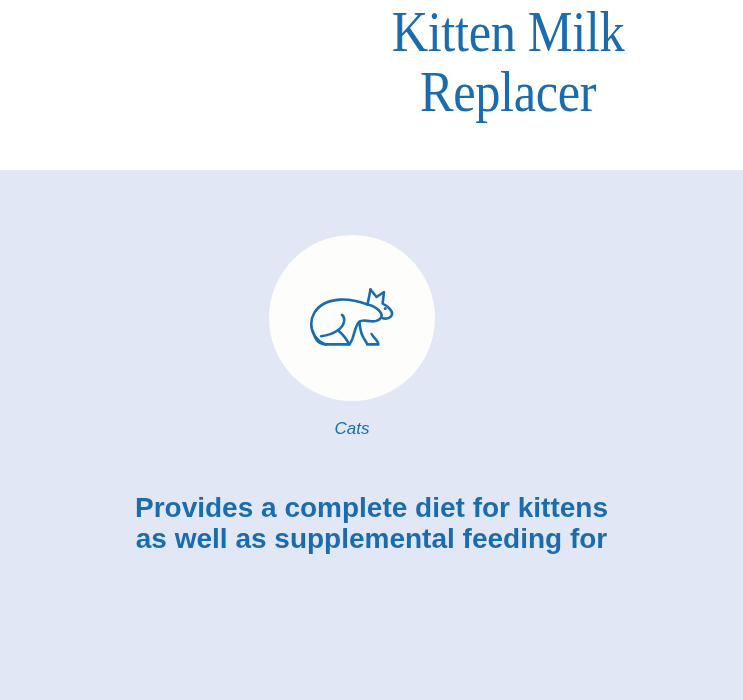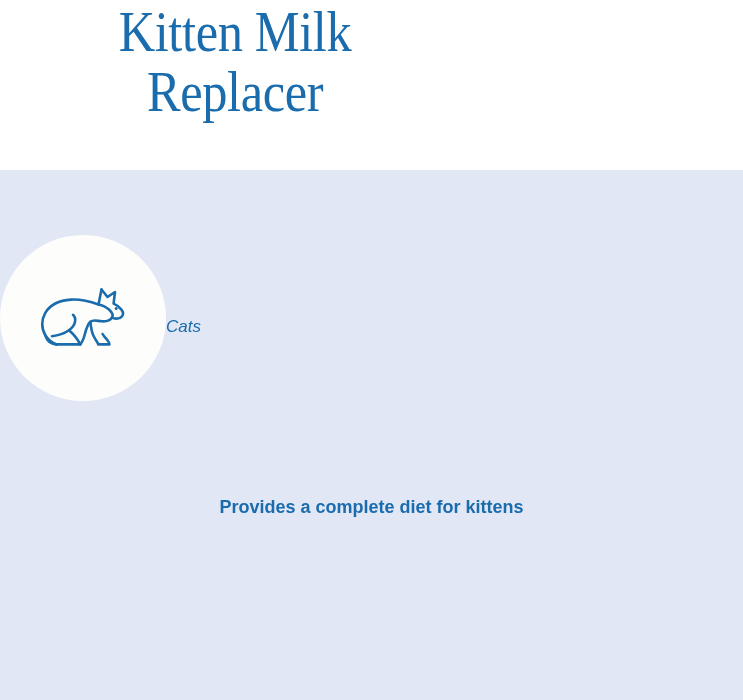--- a/index.html
+++ b/index.html
@@ -26,21 +26,21 @@
   
   .header-band {
     position: absolute;
     left: 0;
     top: 0;
     width: 743px;
     height: 170px;
     background: #ffffff;
     display: flex;
     align-items: flex-start;
-    justify-content: flex-start;
+    justify-content: flex-end;
   }
 
   .product-title {
     margin: 0;
     padding-top: 2px;
     width: 470px;
     text-align: center;
     font-family: "Liberation Serif", "DejaVu Serif", serif;
     font-weight: 400;
     font-size: 56px;
@@ -61,22 +61,23 @@
     background: #e2e7f5;
   }
 
   
   .species-badge {
     position: absolute;
     left: 0;
     top: 65px;
     width: 608px;
     display: flex;
-    flex-direction: row;
+    flex-direction: column;
     align-items: center;
+    padding-left: 48px;
   }
 
   .species-circle {
     width: 166px;
     height: 166px;
     border-radius: 50%;
     background: #fdfdfc;
     display: flex;
     align-items: center;
     justify-content: center;
@@ -103,21 +104,21 @@
   .description {
     position: absolute;
     left: 0;
     top: 322px;
     width: 743px;
     margin: 0;
     padding: 0;
     text-align: center;
     font-family: "Liberation Sans", sans-serif;
     font-weight: 600;
-    font-size: 18px;
+    font-size: 28px;
     line-height: 31px;
     color: #1a6cad;
   }
   .description .desc-line {
     display: block;
     white-space: nowrap;
   }
 </style>
 </head>
 <body>
@@ -166,16 +167,17 @@
             <circle cx="85.2" cy="42.4" r="1.5" fill="#1a6cad" stroke="none"></circle>
           </svg>
         </span>
       </div>
 
       <div class="species-label">Cats</div>
     </div>
 
     <p class="description">
       <span class="desc-line">Provides a complete diet for kittens</span>
+      <span class="desc-line">as well as supplemental feeding for</span>
     </p>
 
   </div>
 </div>
 
 </body></html>

